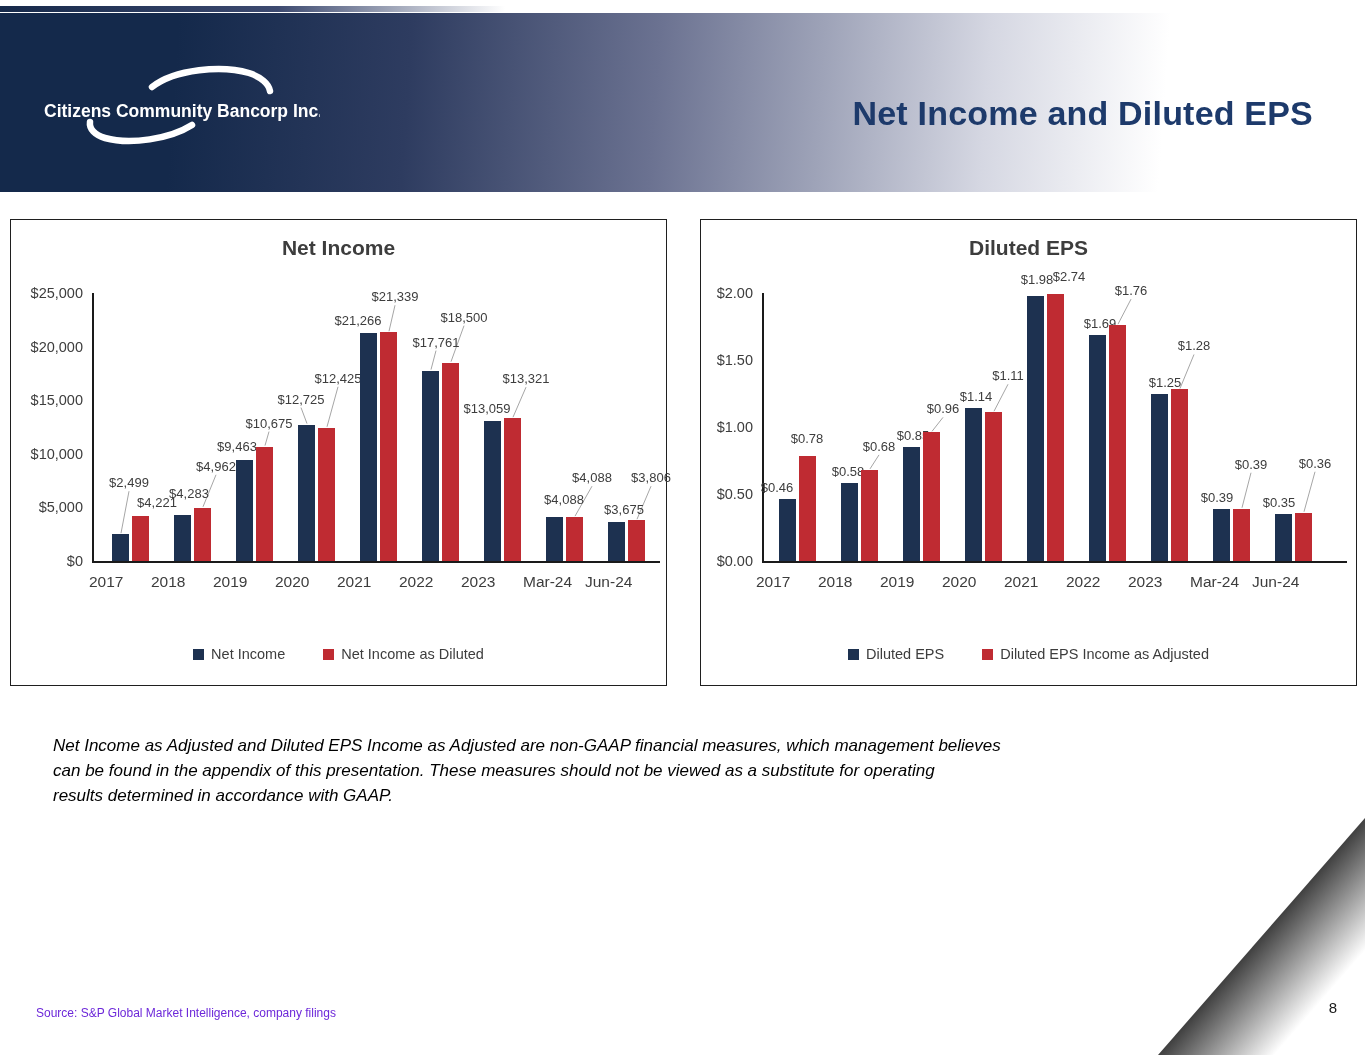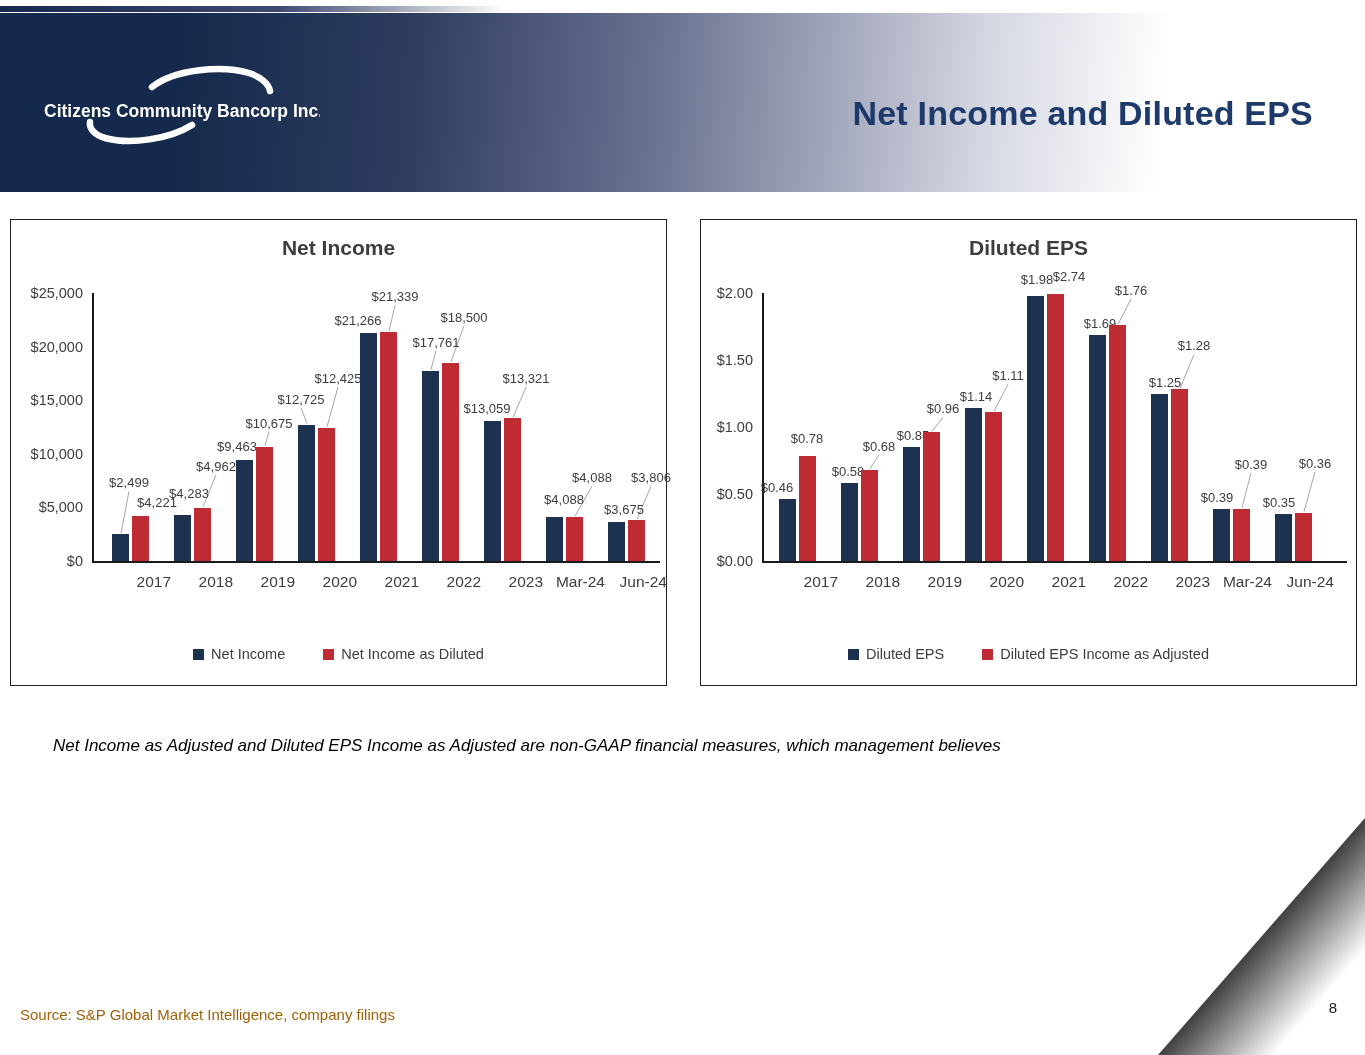--- a/index.html
+++ b/index.html
@@ -40,38 +40,38 @@
     position:absolute; width:68px; text-align:right;
     font-size:14.5px; color:#3d3d3d; height:16px; line-height:16px;
   }
   .yaxis-line, .xaxis-line { position:absolute; background:#1a1a1a; }
   .bar { position:absolute; }
   .dlabel {
     position:absolute; width:84px; text-align:center;
     font-size:13px; color:#3d3d3d; height:15px; line-height:15px; white-space:nowrap;
   }
   .xlabel {
-    position:absolute; text-align:right;
+    position:absolute; text-align:left;
     font-size:15.5px; color:#3d3d3d; height:18px; line-height:18px;
   }
   .legend {
     position:absolute; left:0; width:100%; display:flex;
     justify-content:center; gap:38px; align-items:center;
   }
   .legend-item { display:flex; align-items:center; font-size:14.5px; color:#3d3d3d; }
   .legend-swatch { width:11px; height:11px; margin-right:7px; display:inline-block; }
   .leader-svg { position:absolute; left:0; top:0; pointer-events:none; }
   
   #footnote {
     position:absolute; left:53px; top:733px; width:1120px;
     font-size:17px; line-height:25px; color:#000;font-style:italic;
   }
   #source-line {
-    position:absolute; left:20px; top:1006px;
-    font-size:15px; color:#a16207;
+    position:absolute; left:36px; top:1006px;
+    font-size:12px; color:#6d28d9;
   }
   #page-number {
     position:absolute; left:1318px; top:999px; width:30px;
     font-size:15px; color:#1a1a1a; text-align:center;
   }
   #corner-decoration {
     position:absolute; left:1158px; top:818px; width:207px; height:237px;
     clip-path:polygon(100% 0, 0 100%, 100% 100%);
     background:linear-gradient(131deg, #404040 50%, rgba(64,64,64,0) 78%);
   }
@@ -240,19 +240,21 @@
         </div>
         <div class="legend-item">
           <span class="legend-swatch" style="background: rgb(191, 43, 50);"></span>
           <span>Diluted EPS Income as Adjusted</span>
         </div>
       </div>
     </div>
 
   <div id="footnote">
     <div>Net Income as Adjusted and Diluted EPS Income as Adjusted are non-GAAP financial measures, which management believes</div>
+    <div>can be found in the appendix of this presentation. These measures should not be viewed as a substitute for operating</div>
+    <div>results determined in accordance with GAAP.</div>
   </div>
 
   <div id="corner-decoration"></div>
   <div id="source-line">Source: S&amp;P Global Market Intelligence, company filings</div>
   <div id="page-number">8</div>
 
 </div>
 
 </body></html>

